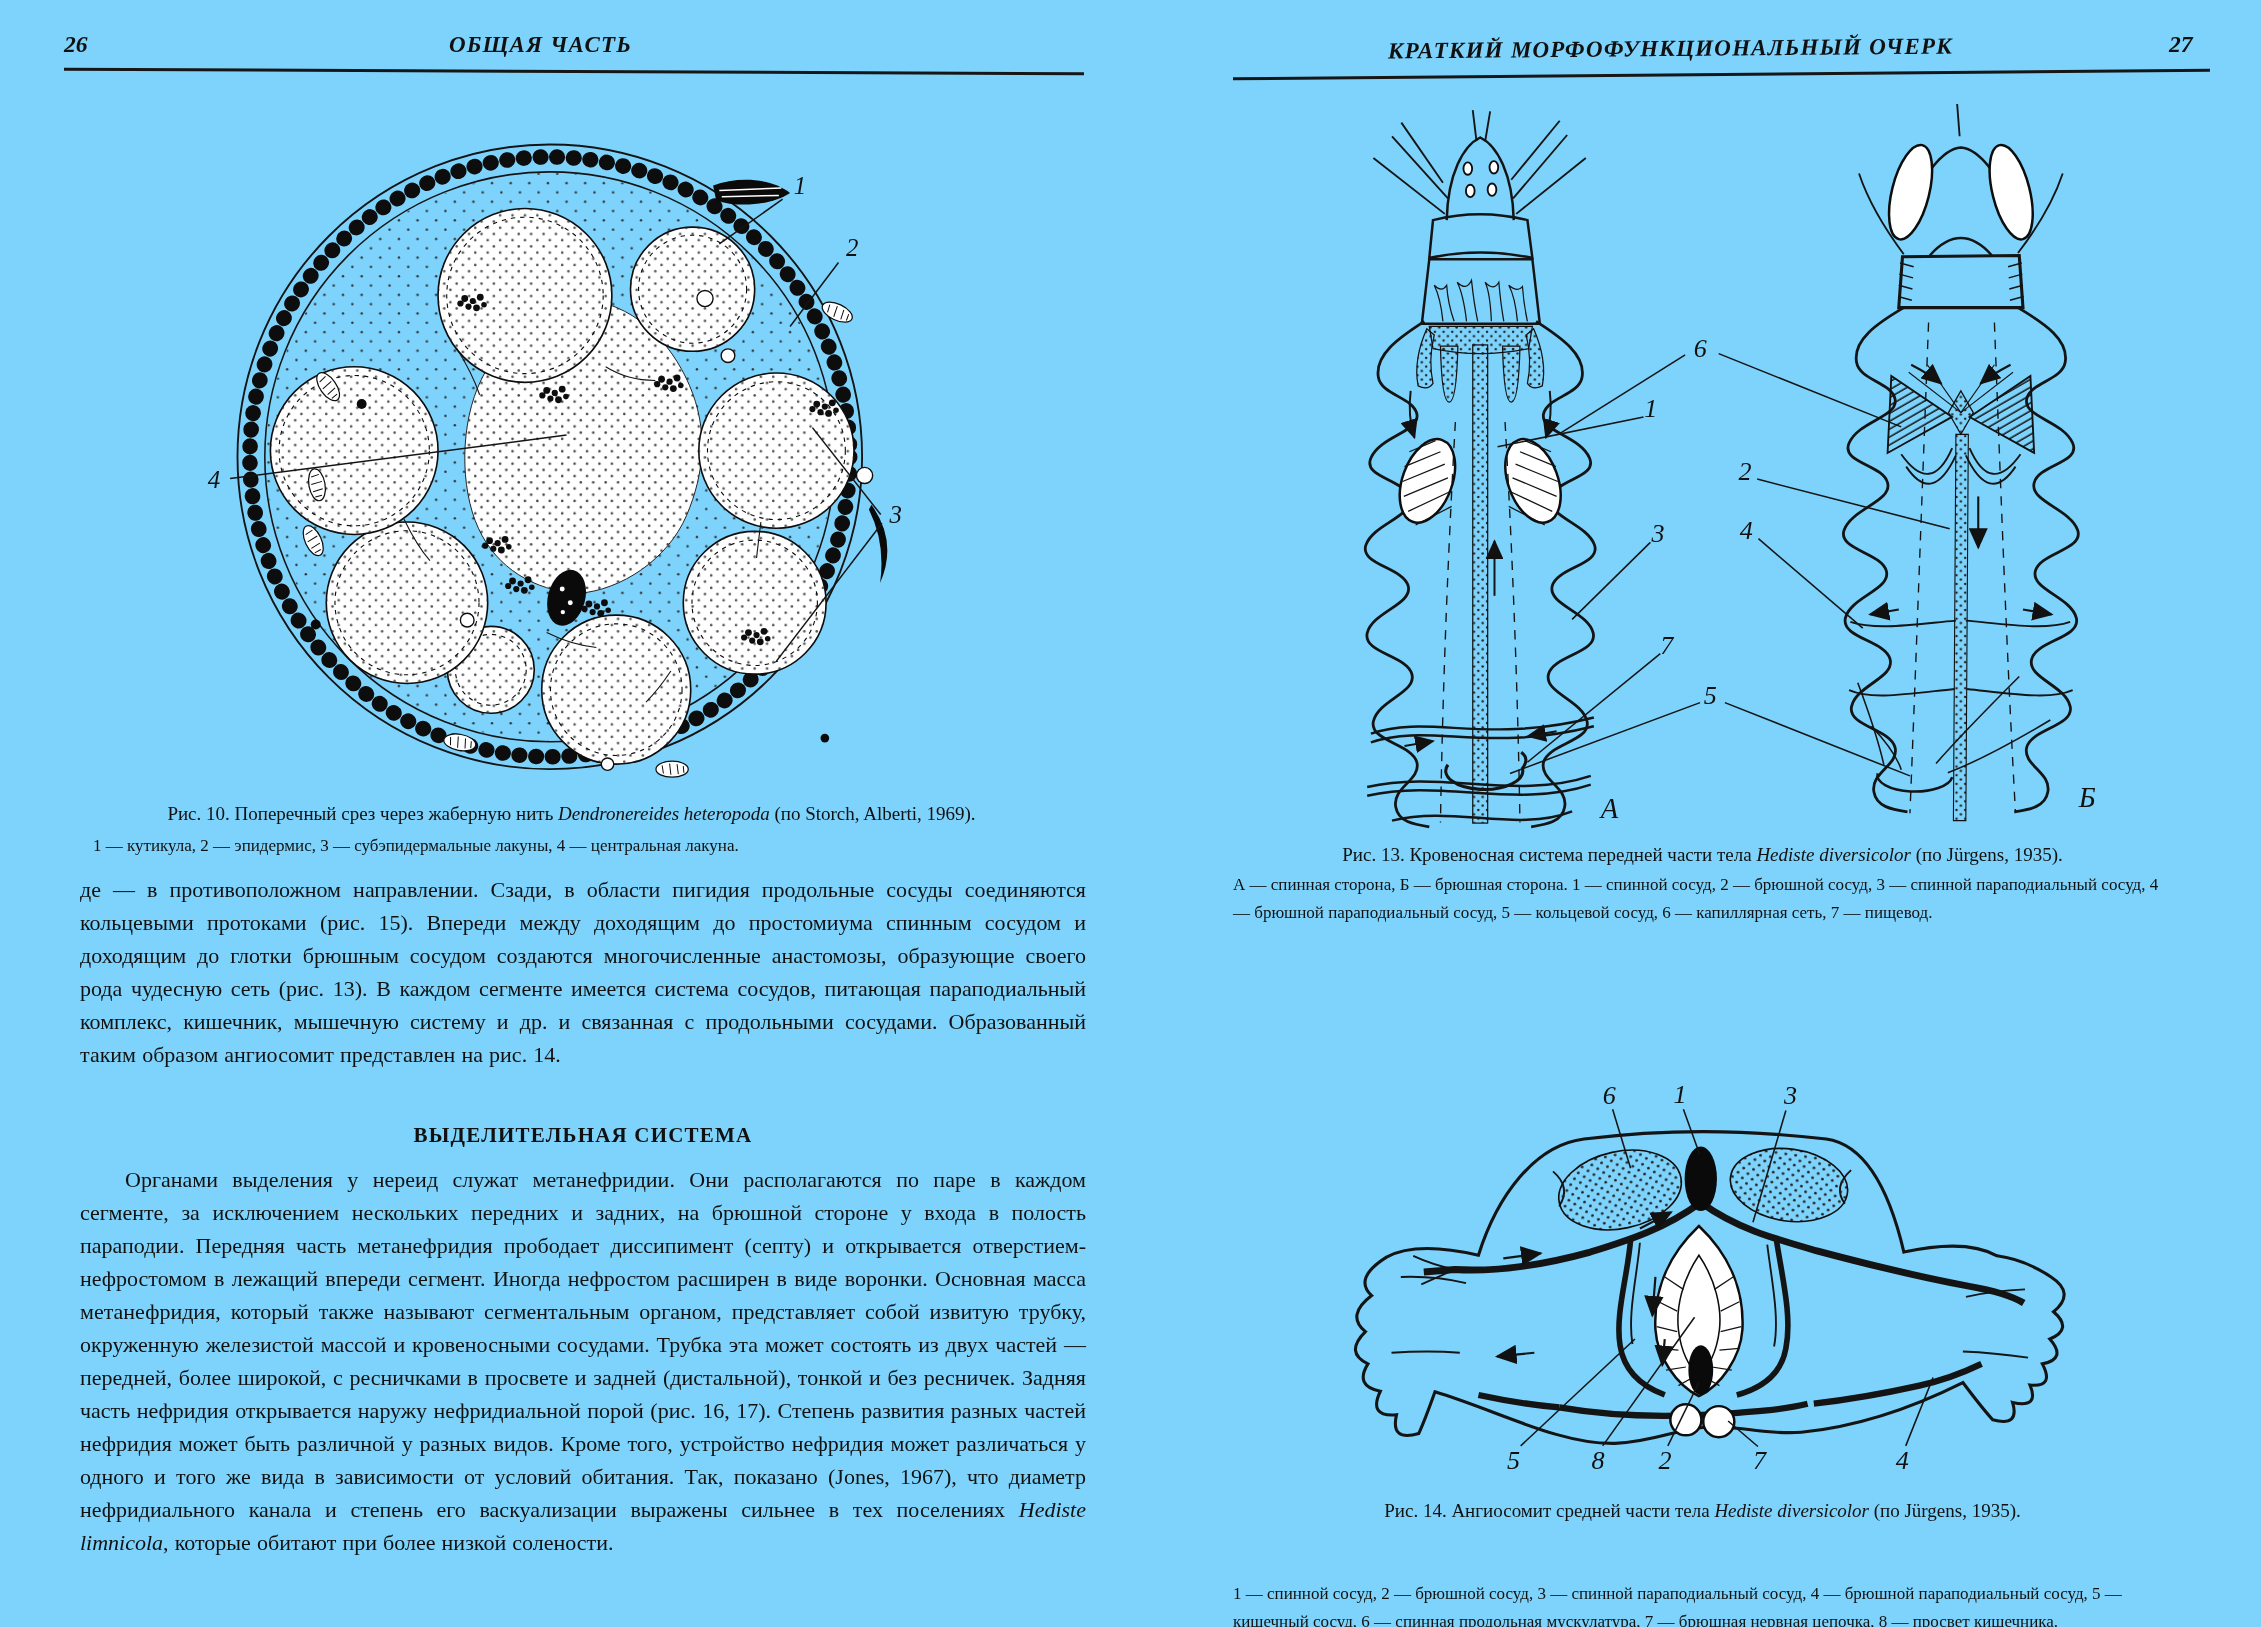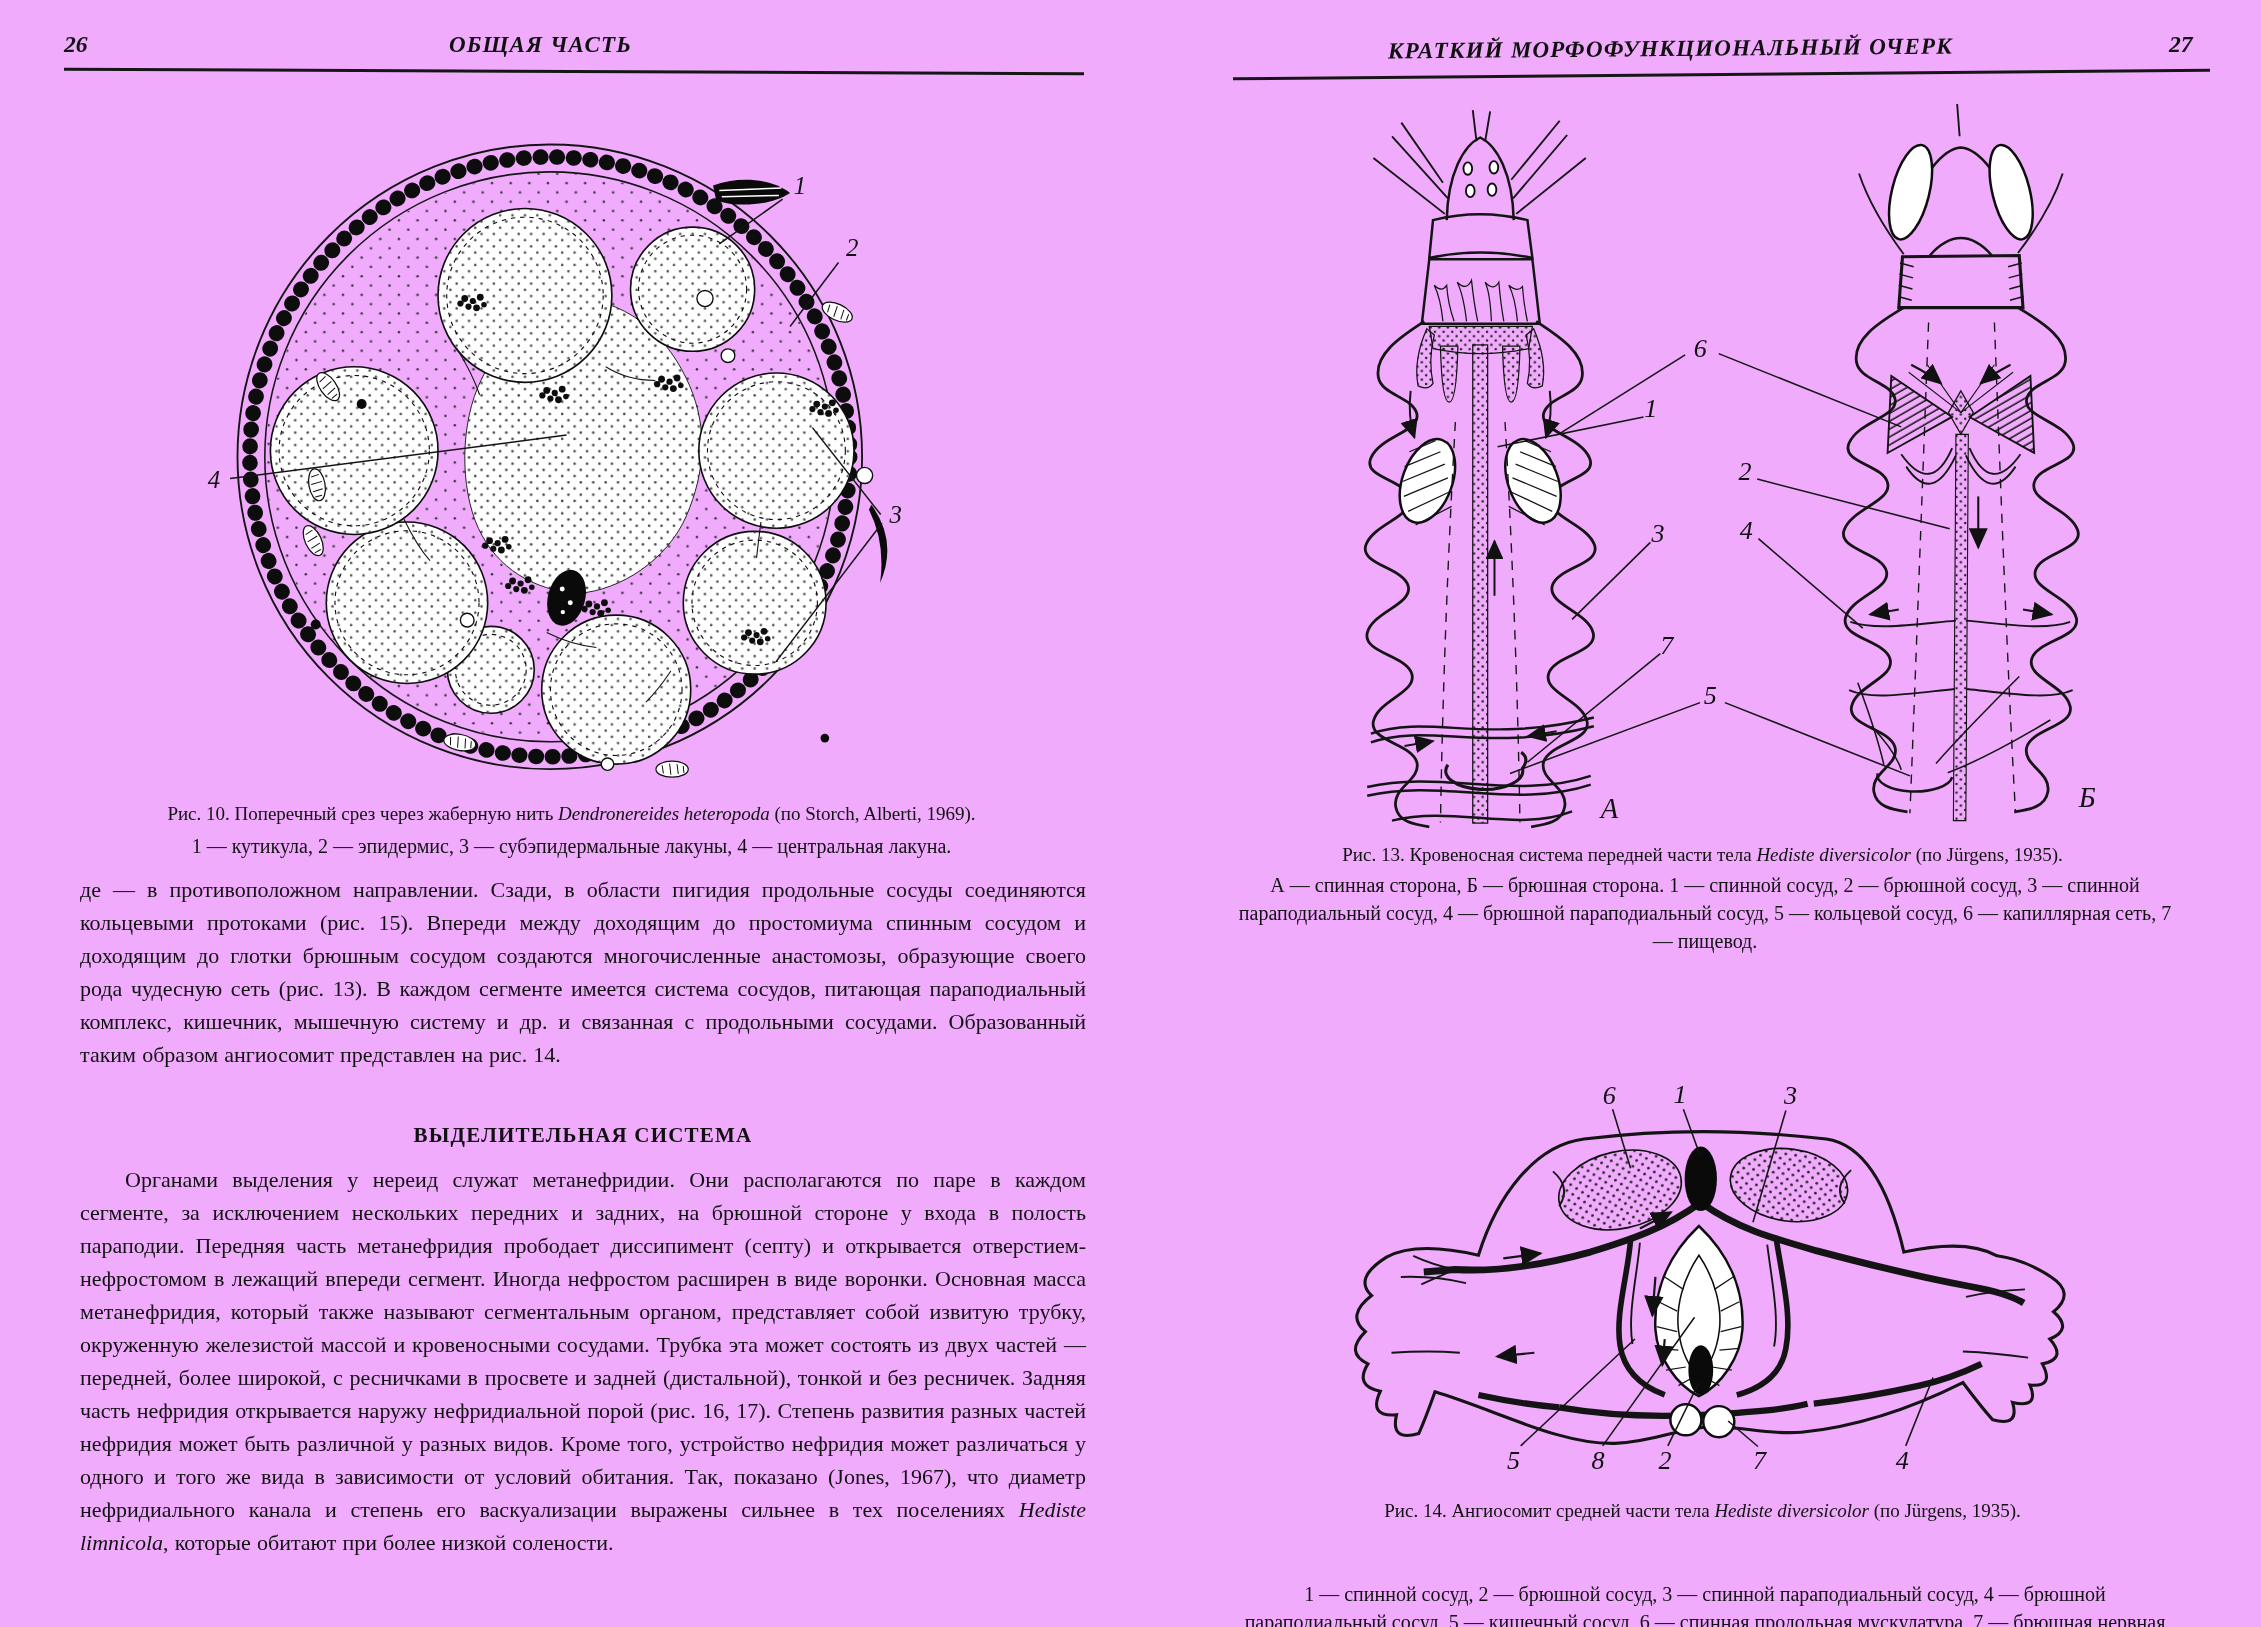--- a/index.html
+++ b/index.html
@@ -1,26 +1,26 @@
 <!DOCTYPE html>
 <html style="font-size:10px"><head>
 <meta charset="utf-8">
 <style>
   html,body{margin:0;padding:0;background:#e8e6e0;}
-  .canvas{position:relative;width:2261px;height:1628px;background:#f0abfc;overflow:hidden;
+  .canvas{position:relative;width:2261px;height:1628px;background:#7dd3fc;overflow:hidden;
           font-family:"Liberation Serif","DejaVu Serif",serif;color:#111;}
   .abs{position:absolute;}
   .pagenum{font-size:23.6px;font-style:italic;font-weight:700;}
   .runhead{font-size:23px;font-style:italic;font-weight:700;letter-spacing:1.2px;text-align:center;}
   .rule{height:2.5px;background:#161616;}
   .body-par{font-size:22px;line-height:33px;text-align:justify;word-spacing:0.6px;}
   .indent{text-indent:45px;}
   .sect-head{font-size:21px;font-weight:600;letter-spacing:1.2px;text-align:center;}
   .cap-title{font-size:19px;text-align:center;}
-  .cap-legend{font-size:20px;line-height:28px;text-align:center;}
+  .cap-legend{font-size:17px;line-height:28px;}
   i.sp{font-style:italic;}
   svg{display:block;}
   svg text{font-family:"Liberation Serif","DejaVu Serif",serif;font-style:italic;fill:#111;}
   .ln{stroke:#141414;fill:none;}
 </style>
 </head>
 <body>
 
 <div class="canvas">
 

